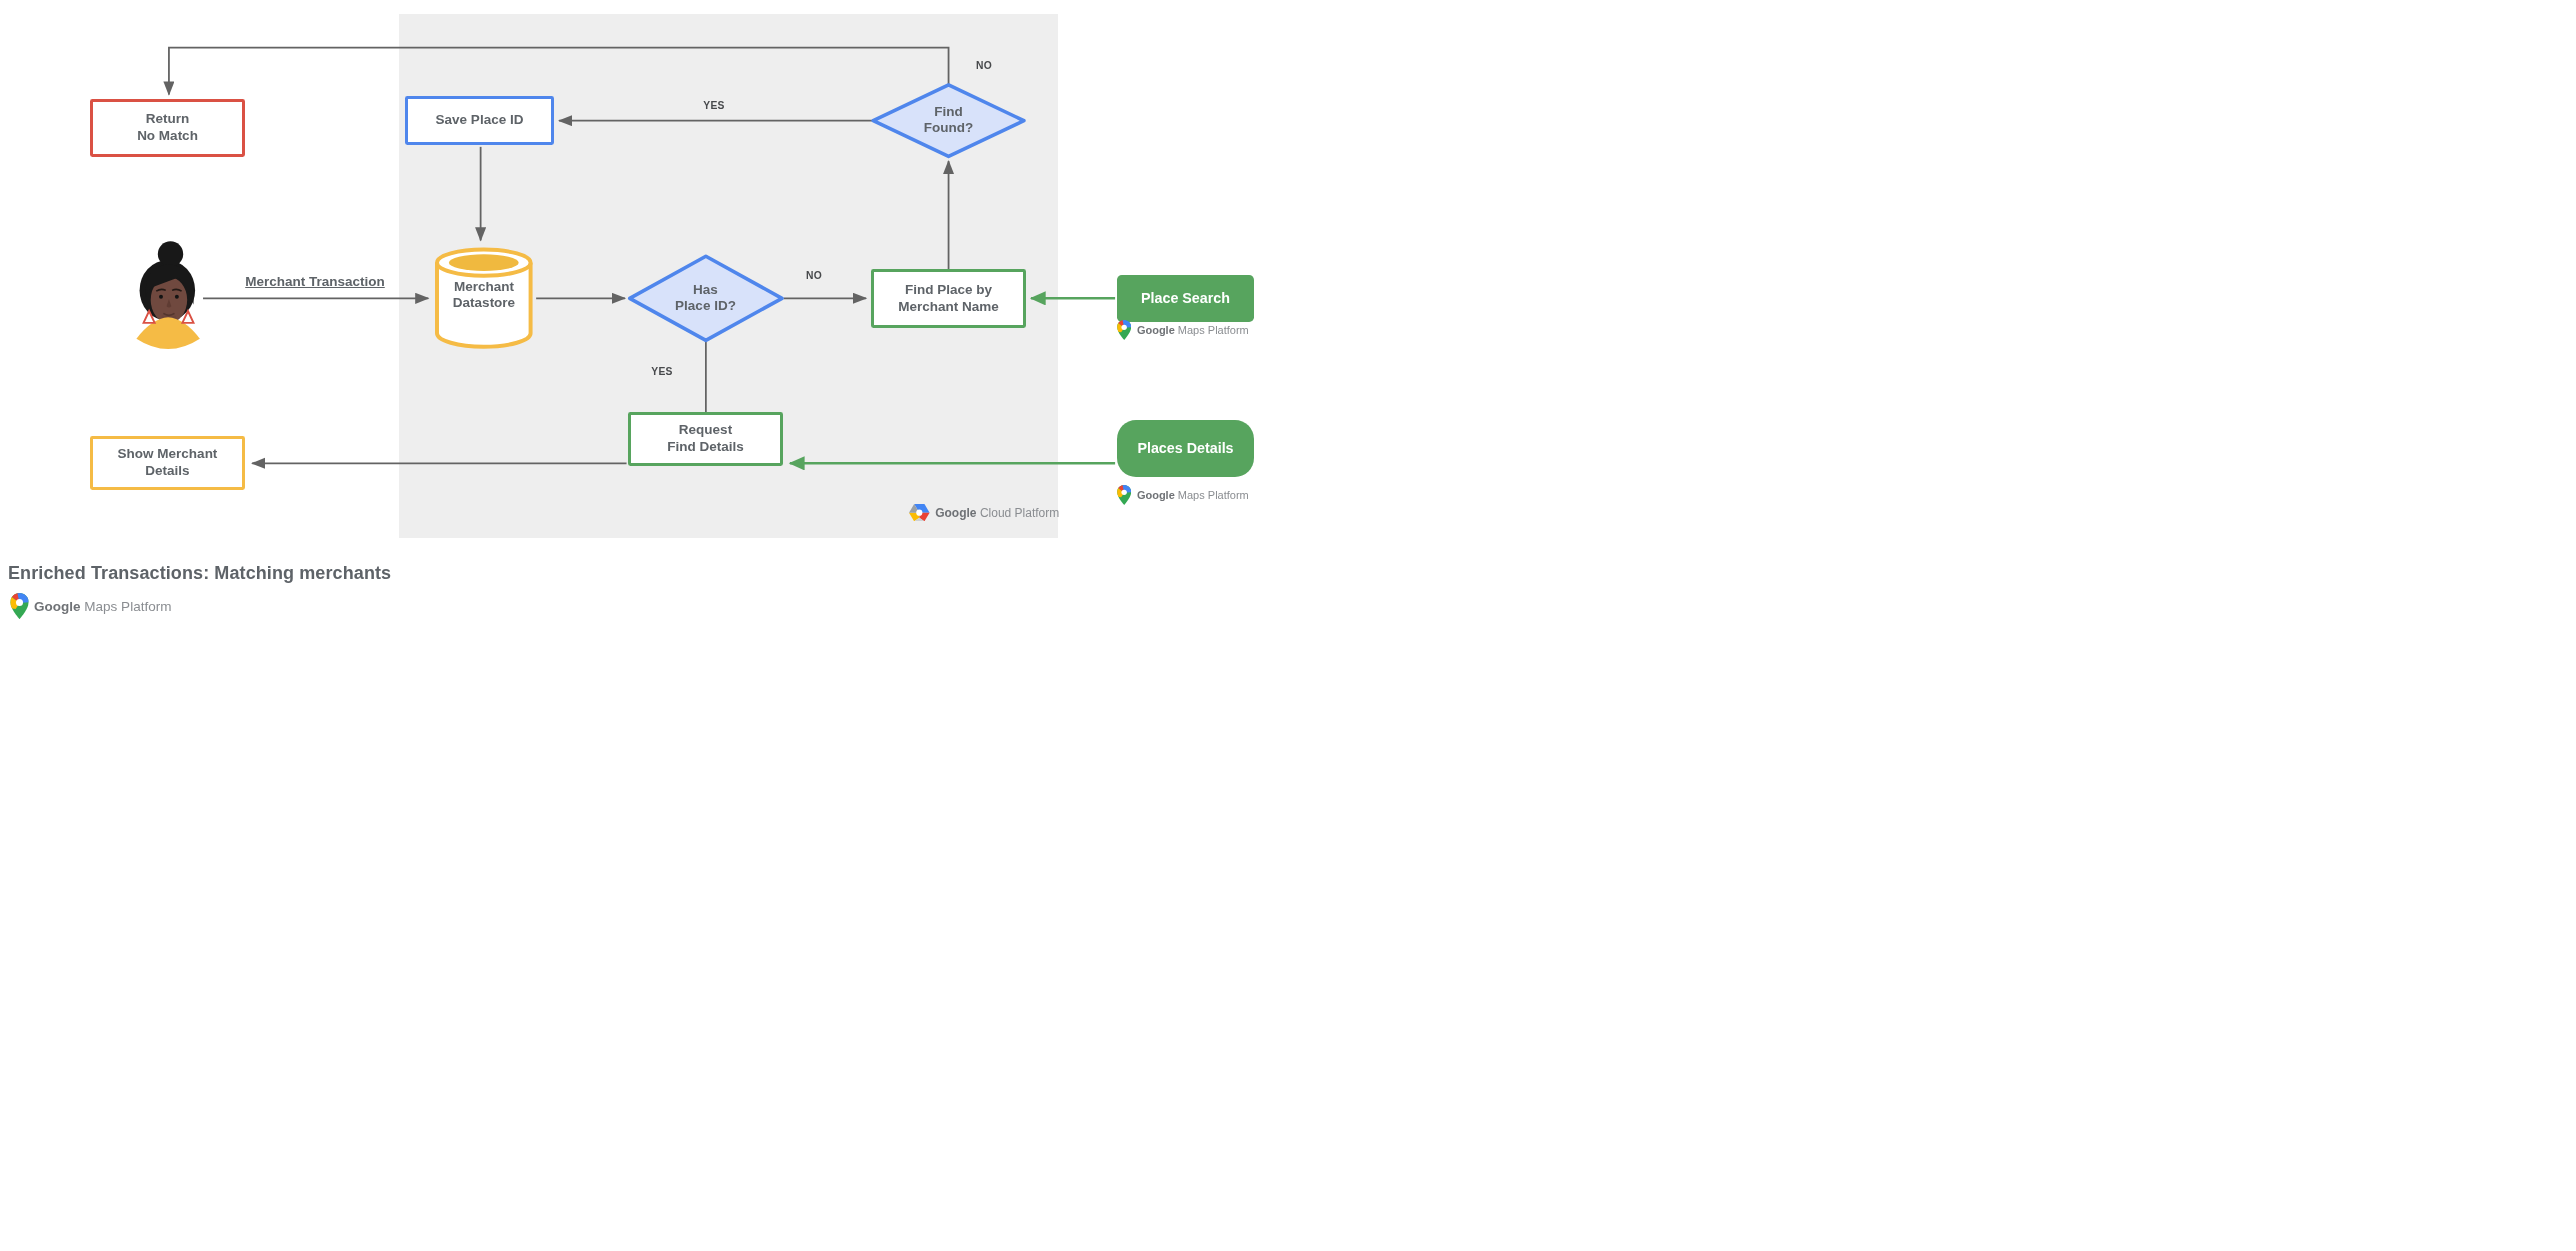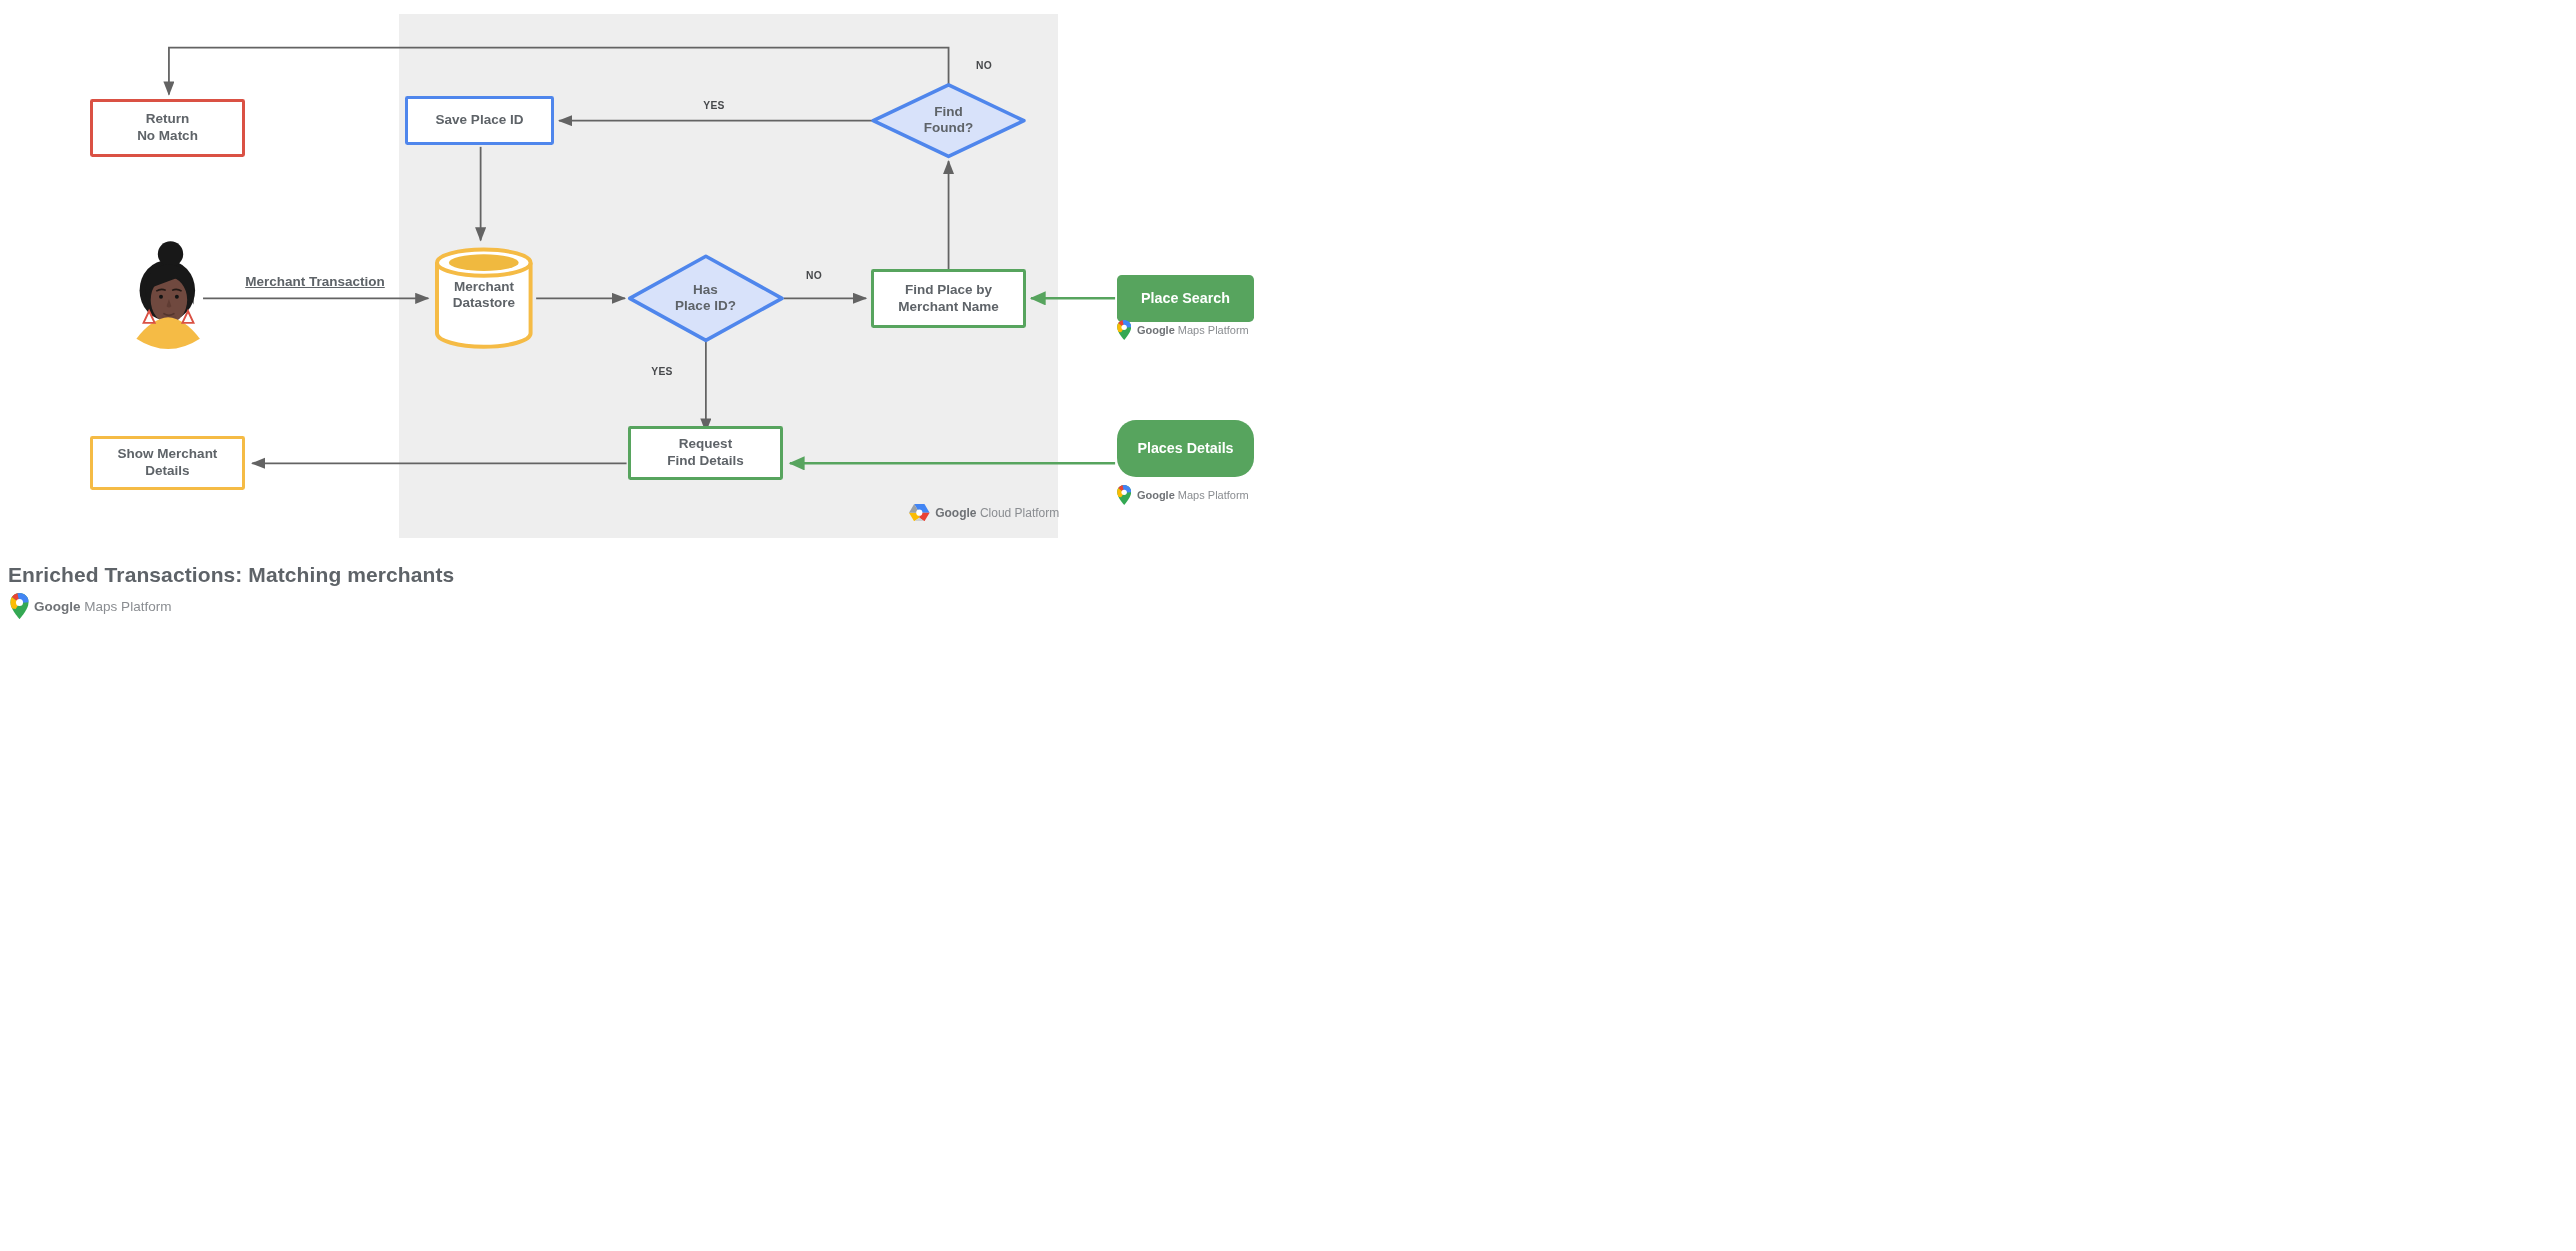--- a/index.html
+++ b/index.html
@@ -35,21 +35,21 @@
   }
   .dtext{position:absolute;z-index:4;text-align:center;color:var(--ink,#5E6368);font-weight:bold;font-size:13.5px;line-height:1.22;}
   .logo-row{position:absolute;z-index:4;display:flex;align-items:center;gap:5.6px;white-space:nowrap;}
   .logo-row .g{color:var(--logo-google,#6F7276);font-weight:600;}
   .logo-row .r{color:var(--logo-rest,#8A8D91);font-weight:400;}
   .gmp-small{font-size:11px;}
   .gcp{font-size:12px;}
   .gmp-big{font-size:13.5px;}
   .title{
     position:absolute;z-index:4;color:var(--ink,#5E6368);
-    font-size:21px;font-weight:bold;letter-spacing:0.1px;
+    font-size:18px;font-weight:bold;letter-spacing:0.1px;
   }
 </style>
 </head>
 <body>
 
 <div class="canvas">
 
   <div class="panel" style="left:399px;top:13.5px;width:659px;height:524px;"></div>
 
   <svg class="overlay" viewBox="0 0 1624 789">
@@ -113,21 +113,21 @@
 
   <div class="node greenb" style="left:871px;top:269px;width:149px;height:53px;">
     <span>Find Place by</span>
     <span>Merchant Name</span>
   </div>
 
   <div class="node fill-green" style="left:1117px;top:275px;width:137px;height:47px;">
     <span>Place Search</span>
   </div>
 
-  <div class="node greenb" style="left:628px;top:426px;width:149px;height:48px;">
+  <div class="node greenb" style="left:628px;top:412px;width:149px;height:48px;">
     <span>Request</span>
     <span>Find Details</span>
   </div>
 
   <div class="node fill-green" style="left:1117px;top:420px;width:137px;height:57px;border-radius:19px;">
     <span>Places Details</span>
   </div>
 
   <div class="node yellowb" style="left:90px;top:436px;width:149px;height:48px;">
     <span>Show Merchant</span>

